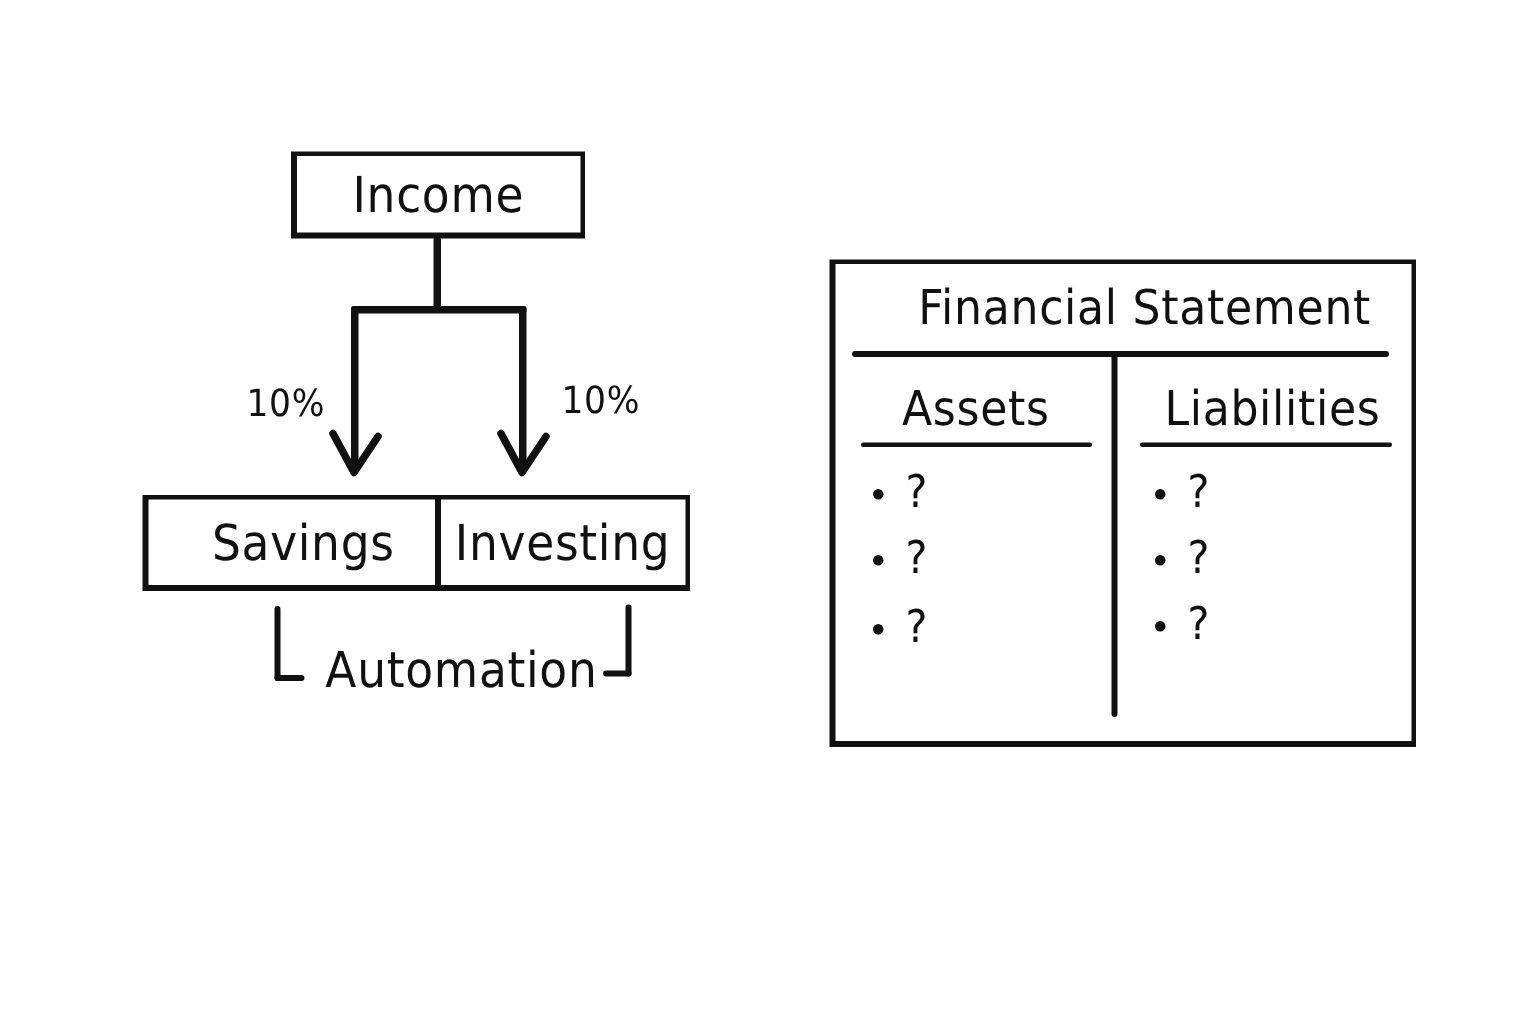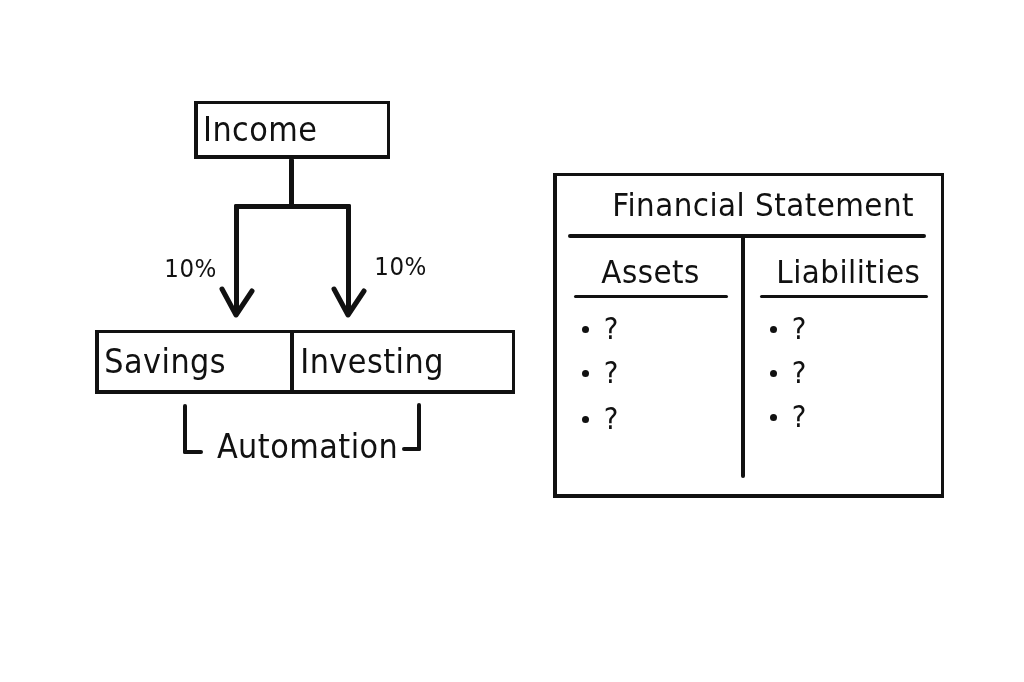--- a/index.html
+++ b/index.html
@@ -4,21 +4,21 @@
 <style>
   html, body { margin:0; padding:0; }
   body {
     width:1024px; height:682px; background:#ffffff; position:relative; overflow:hidden;
     font-family:"DejaVu Sans", sans-serif; color:#111111;
   }
   .abs { position:absolute; }
   .box {
     position:absolute; box-sizing:border-box;
     border:3px solid #111; border-left-width:4px; border-bottom-width:4px;
-    display:flex; align-items:center; 
+    display:flex; align-items:center; justify-content:center;
     background:#fff;
   }
   .hand {
     font-family:"DejaVu Sans", sans-serif; font-weight:400; letter-spacing:0.5px;
     transform:scaleX(0.92); white-space:nowrap;
   }
   .line { position:absolute; background:#111; border-radius:2px; }
   svg { position:absolute; overflow:visible; }
   .pct { font-size:25px; }
   .bullet-row { position:absolute; display:flex; align-items:center; }
@@ -46,21 +46,21 @@
 <svg style="left:330px; top:285px;" width="40" height="36">
   <polyline points="4,4 18,30 34,6" fill="none" stroke="#111" stroke-width="5" stroke-linecap="round" stroke-linejoin="round"></polyline>
 </svg>
 
 <div class="abs hand pct" style="left:162px; top:254px;">10%</div>
 <div class="abs hand pct" style="left:372px; top:252px;">10%</div>
 
 <div class="box" style="left:95px; top:330px; width:214px; height:64px;">
   <span class="hand" style="font-size:33px;">Savings</span>
 </div>
-<div class="box" style="left:290px; top:330px; width:225px; height:64px;">
+<div class="box" style="left:290px; top:330px; width:170px; height:64px;">
   <span class="hand" style="font-size:33px;">Investing</span>
 </div>
 
 <div class="line" style="left:183px; top:404px; width:4px; height:50px;"></div>
 <div class="line" style="left:183px; top:450px; width:20px; height:4px;"></div>
 <div class="line" style="left:417px; top:403px; width:4px; height:48px;"></div>
 <div class="line" style="left:402px; top:447px; width:19px; height:4px;"></div>
 <div class="abs hand" style="left:209px; top:427px; font-size:33px;">Automation</div>
 
 <div style="position:absolute; left:553px; top:173px; width:391px; height:325px; box-sizing:border-box; border:3px solid #111; border-left-width:4px; border-bottom-width:4px;"></div>

